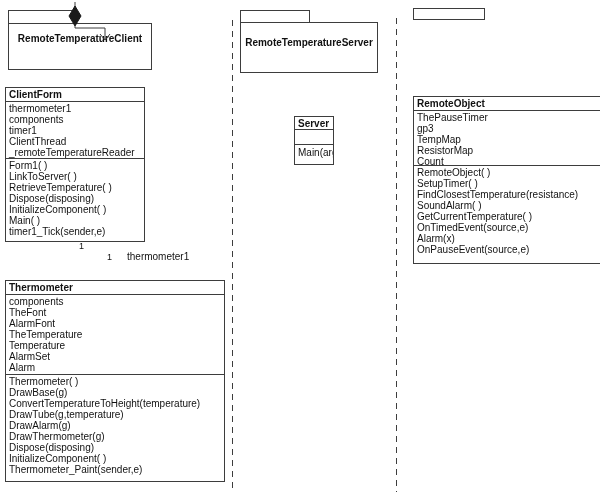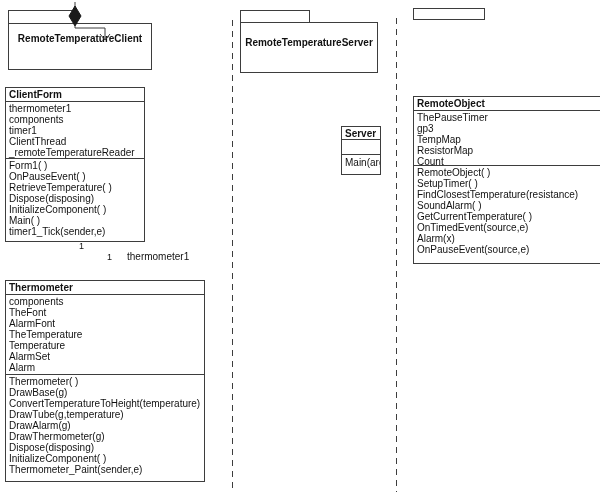--- a/index.html
+++ b/index.html
@@ -110,30 +110,30 @@
     <div class="class-header">ClientForm</div>
     <div class="class-attrs" style="height:55px;">
         <div class="member-row">thermometer1</div>
         <div class="member-row">components</div>
         <div class="member-row">timer1</div>
         <div class="member-row">ClientThread</div>
         <div class="member-row">_remoteTemperatureReader</div>
       </div>
     <div class="class-methods">
         <div class="member-row">Form1( )</div>
-        <div class="member-row">OnPauseEvent( )</div>
+        <div class="member-row">LinkToServer( )</div>
         <div class="member-row">RetrieveTemperature( )</div>
         <div class="member-row">Dispose(disposing)</div>
         <div class="member-row">InitializeComponent( )</div>
         <div class="member-row">Main( )</div>
         <div class="member-row">timer1_Tick(sender,e)</div>
       </div>
   </div>
 
-  <div class="classbox" style="left:294px;top:126px;width:40px;height:49px;margin-left:47px;">
+  <div class="classbox" style="left:294px;top:116px;width:40px;height:49px;">
     <div class="class-header" style="height:11px;line-height:11px;">Server</div>
     <div class="class-attrs" style="height:13px;"></div>
     <div class="class-methods" style="padding-top:2px;">
         <div class="member-row">Main(args)</div>
       </div>
   </div>
 
   <div class="classbox" style="left:413px;top:96px;width:190px;height:168px;">
     <div class="class-header">RemoteObject</div>
     <div class="class-attrs" style="height:53px;">
@@ -148,21 +148,21 @@
         <div class="member-row">SetupTimer( )</div>
         <div class="member-row">FindClosestTemperature(resistance)</div>
         <div class="member-row">SoundAlarm( )</div>
         <div class="member-row">GetCurrentTemperature( )</div>
         <div class="member-row">OnTimedEvent(source,e)</div>
         <div class="member-row">Alarm(x)</div>
         <div class="member-row">OnPauseEvent(source,e)</div>
       </div>
   </div>
 
-  <div class="classbox" style="left:5px;top:280px;width:200px;height:202px;">
+  <div class="classbox" style="left:5px;top:280px;width:220px;height:202px;">
     <div class="class-header">Thermometer</div>
     <div class="class-attrs" style="height:78px;">
         <div class="member-row">components</div>
         <div class="member-row">TheFont</div>
         <div class="member-row">AlarmFont</div>
         <div class="member-row">TheTemperature</div>
         <div class="member-row">Temperature</div>
         <div class="member-row">AlarmSet</div>
         <div class="member-row">Alarm</div>
       </div>

